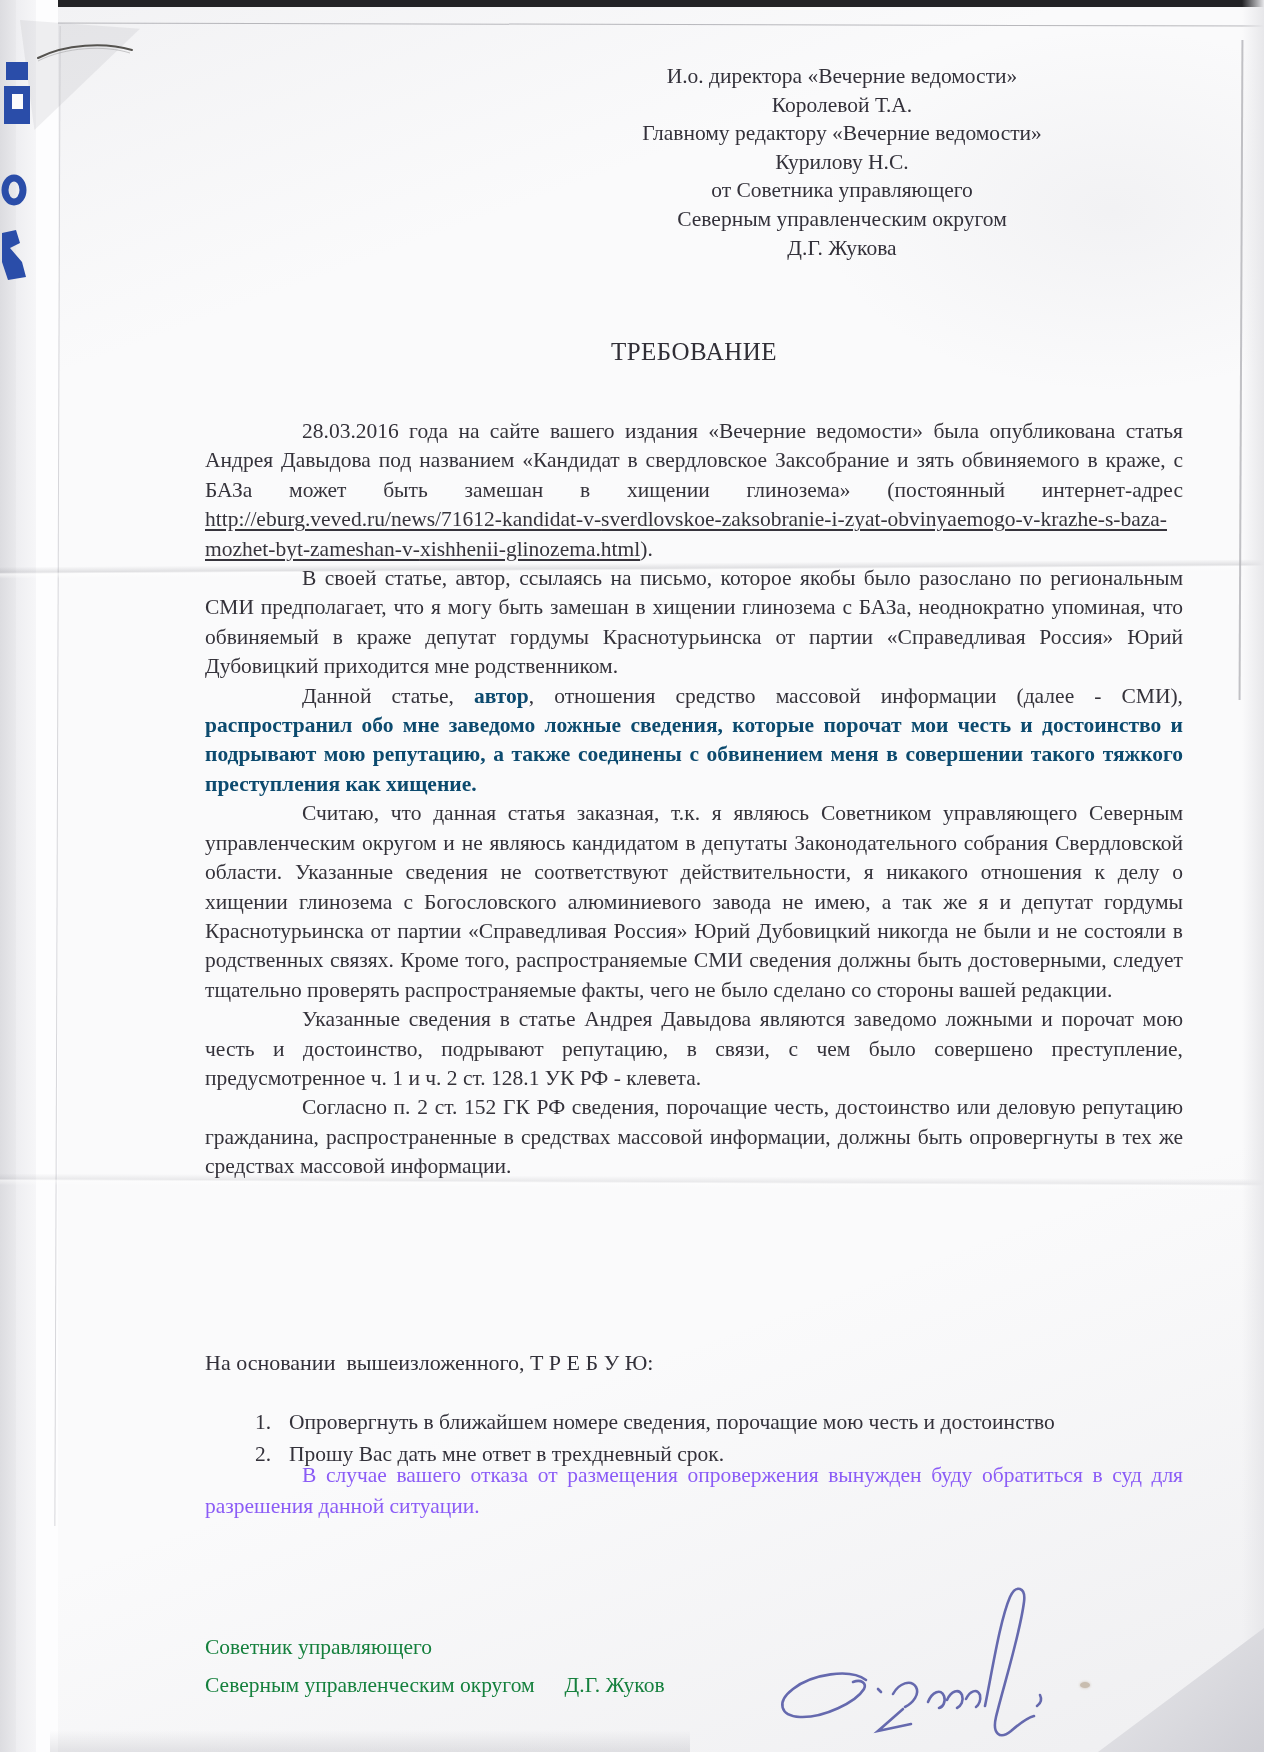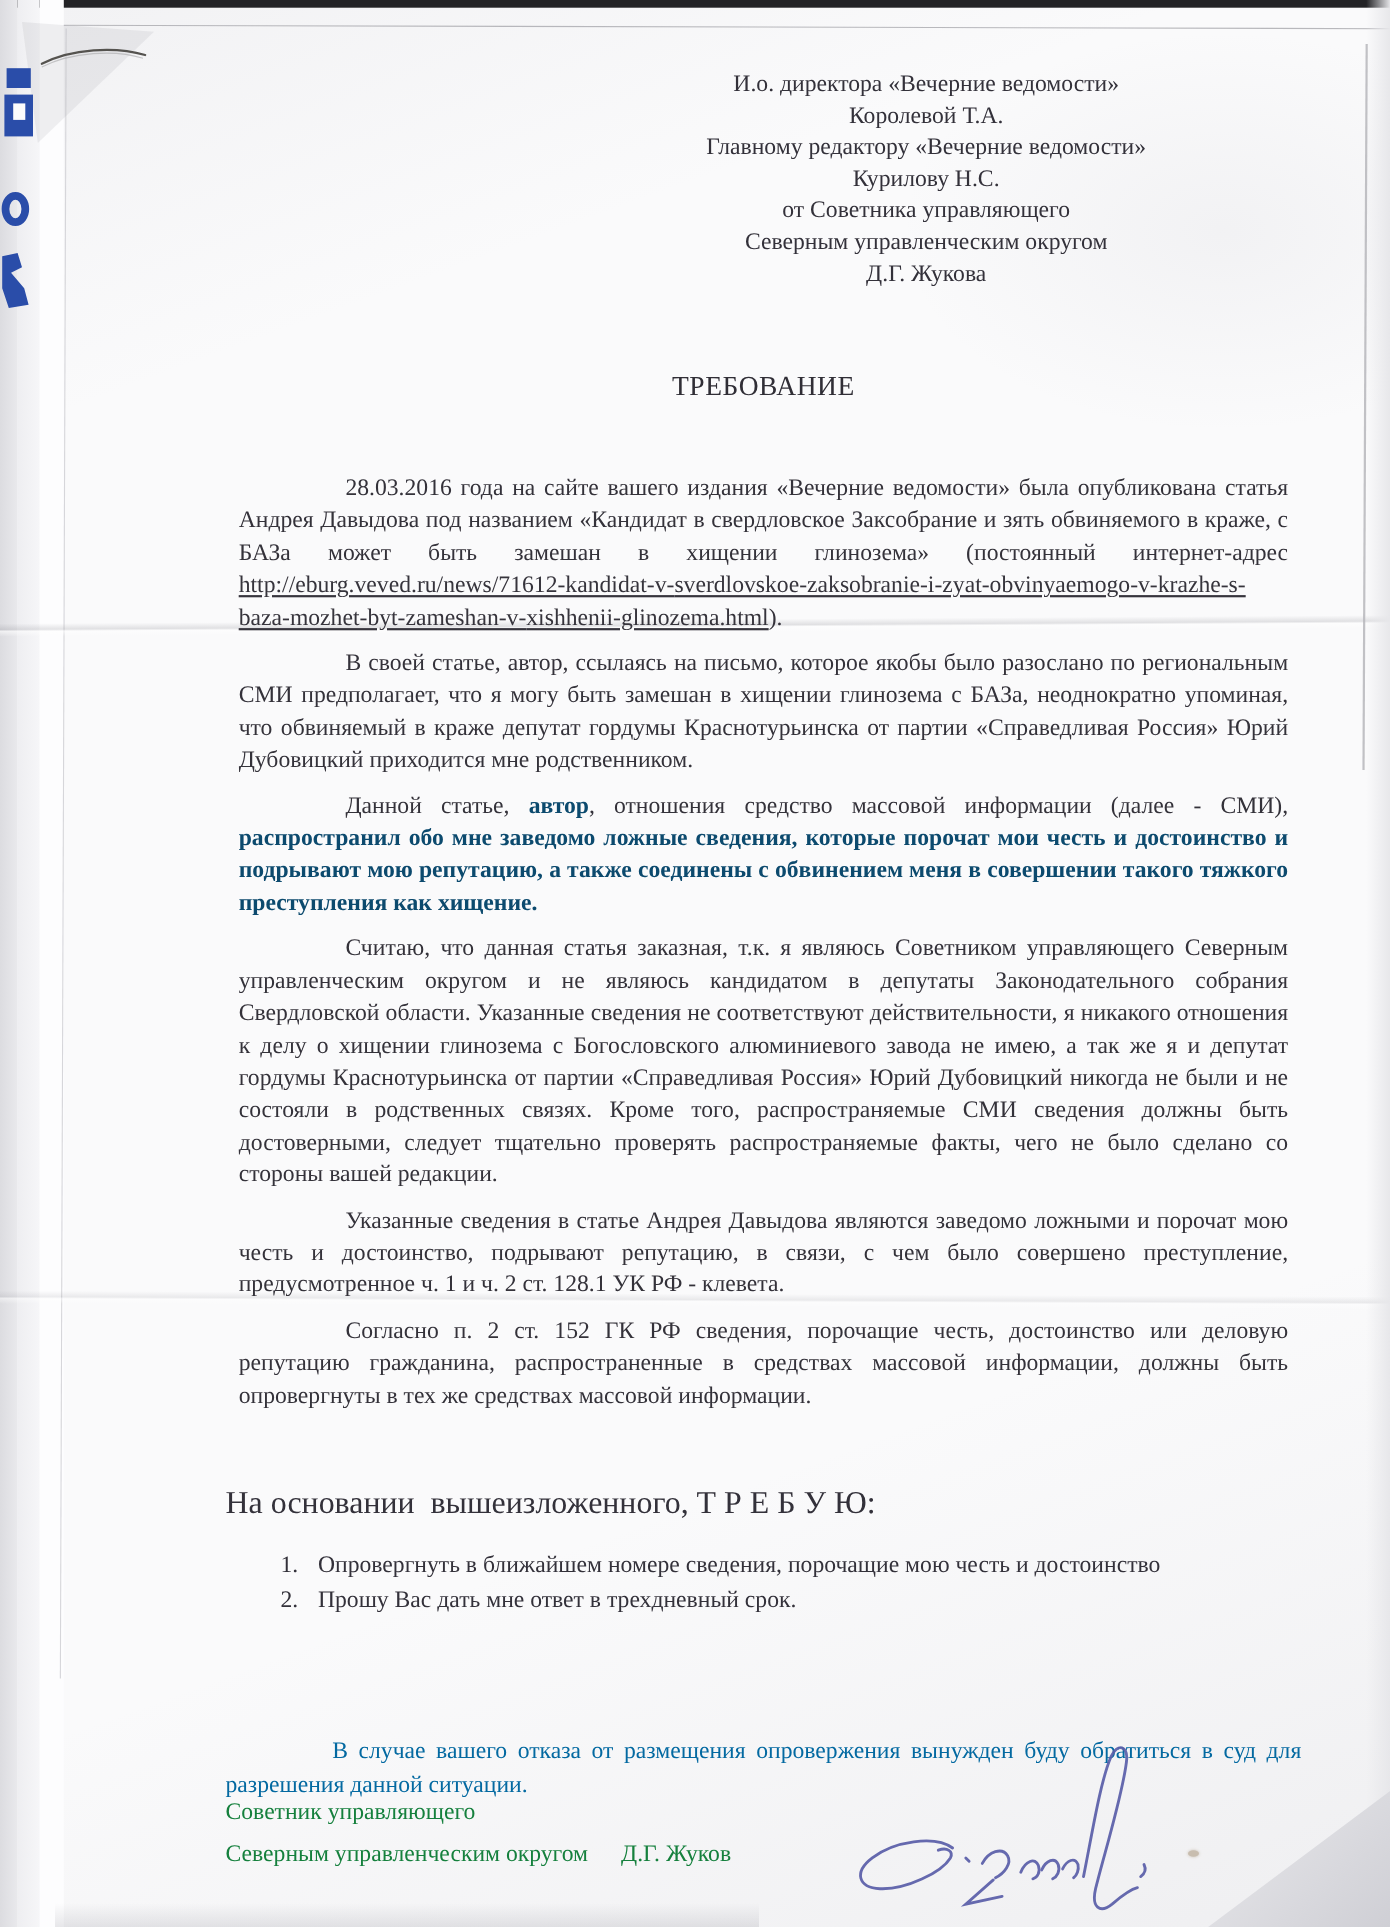--- a/index.html
+++ b/index.html
@@ -39,31 +39,31 @@
     background:#b3a28c;opacity:.65;box-shadow:0 0 3px #b3a28c;}
   .frag-svg{position:absolute;left:0;top:50px;}
   .staple-svg{position:absolute;left:30px;top:36px;}
   
   .recipient-block{position:absolute;top:62px;left:500px;width:684px;text-align:center;
     font-size:21.5px;line-height:28.6px;color:#33313a;}
   .doc-title{position:absolute;top:338px;left:205px;width:978px;text-align:center;
     font-size:25px;letter-spacing:.5px;color:#302e36;}
   .body-paragraphs{position:absolute;top:417px;left:205px;width:978px;
     font-size:21.5px;line-height:29.4px;text-align:justify;}
-  .para{margin:12px;text-indent:97px;}
+  .para{margin:0;text-indent:97px;}
   .para .bold{font-weight:bold;color:#0c4a6e;}
   .para .url{text-decoration:underline;text-underline-offset:3px;color:#36343c;}
   .demand-intro{position:absolute;top:1350px;left:205px;width:978px;
-    font-size:29px;white-space:pre-wrap;color:#33313a;}
+    font-size:22px;white-space:pre-wrap;color:#33313a;}
   .demand-list{position:absolute;top:1406px;left:255px;width:930px;
     font-size:21.5px;line-height:32px;color:#33313a;}
   .demand-item{display:flex;}
   .demand-num{width:34px;flex:none;}
-  .closing{position:absolute;top:1576px;left:205px;width:978px;
-    font-size:21.5px;line-height:31px;text-align:justify;text-indent:97px;color:#0369a1;margin:0;}
+  .closing{position:absolute;top:1460px;left:205px;width:978px;
+    font-size:21.5px;line-height:31px;text-align:justify;text-indent:97px;color:#8b5cf6;margin:0;}
   .signature-block{position:absolute;top:1628px;left:205px;width:800px;
     font-size:21.5px;line-height:38px;color:#15803d;}
   .sig-line2{display:flex;gap:30px;}
   .signature-svg{position:absolute;left:755px;top:1565px;}
 </style>
 </head>
 <body>
 
 <div class="page">
 

